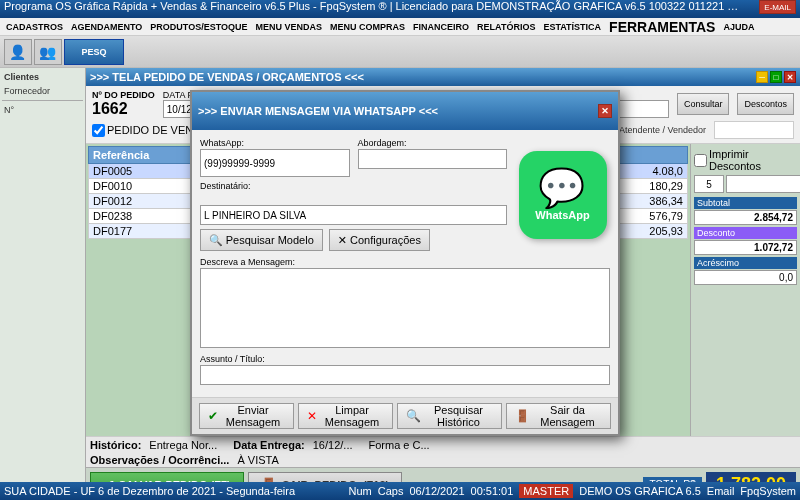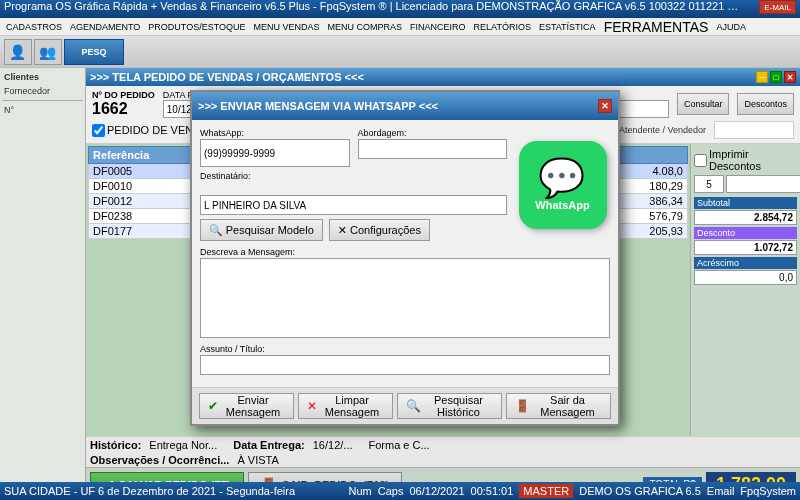--- a/index.html
+++ b/index.html
@@ -6,21 +6,21 @@
     body { width: 800px; height: 500px; overflow: hidden; background: #1a8a1a; position: relative; }
   </style>
 </head>
 <body>
 
 <div style="height:18px; background:linear-gradient(to bottom,#1c5fa3,#0d3f7a); display:flex; align-items:flex-start; justify-content:space-between; padding:0 4px; color:white; font-size:8px;">
   <span style="overflow:hidden; white-space:nowrap; text-overflow:ellipsis; max-width:740px;">Programa OS Gráfica Rápida + Vendas &amp; Financeiro v6.5 Plus - FpqSystem ® | Licenciado para  DEMONSTRAÇÃO GRAFICA v6.5 100322 011221  &gt;&gt;&gt;</span>
   <button style="height:14px; background:#c0392b; border:1px solid #922b21; color:white; font-size:8px; cursor:pointer; padding:0 4px;">E-MAIL</button>
 </div>
 
-<div style="height:18px; background:#f0f0f0; display:flex; align-items:center; padding:0 2px; border-bottom:1px solid #ccc;">
+<div style="height:18px; background:#f0f0f0; display:flex; align-items:center; padding:0 2px; border-bottom:1px solid #ccc;font-weight:bold;">
   <div style="padding:2px 4px; font-size:9px; cursor:pointer; color:#000;">CADASTROS</div>
   <div style="padding:2px 4px; font-size:9px; cursor:pointer;">AGENDAMENTO</div>
   <div style="padding:2px 4px; font-size:9px; cursor:pointer;">PRODUTOS/ESTOQUE</div>
   <div style="padding:2px 4px; font-size:9px; cursor:pointer;">MENU VENDAS</div>
   <div style="padding:2px 4px; font-size:9px; cursor:pointer;">MENU COMPRAS</div>
   <div style="padding:2px 4px; font-size:9px; cursor:pointer;">FINANCEIRO</div>
   <div style="padding:2px 4px; font-size:9px; cursor:pointer;">RELATÓRIOS</div>
   <div style="padding:2px 4px; font-size:9px; cursor:pointer;">ESTATÍSTICA</div>
   <div style="padding:2px 4px; font-size:14px; cursor:pointer;">FERRAMENTAS</div>
   <div style="padding:2px 4px; font-size:9px; cursor:pointer;">AJUDA</div>
@@ -190,21 +190,21 @@
           <div style="background:#1a4080; color:#ffdd00; font-size:18px; font-weight:bold; padding:2px 10px;">1.782,00</div>
         </div>
       </div>
     </div>
   </div>
 </div>
 
 <div style="position:fixed; top:0; left:0; width:800px; height:500px; z-index:100; pointer-events:none;">
   <div style="position:absolute; top:90px; left:190px; width:430px; background:#f0f0f0; border:2px solid #888; box-shadow:4px 4px 12px rgba(0,0,0,0.6); pointer-events:all;">
 
-    <div style="height:28px; background:linear-gradient(to bottom,#5a9fd4,#2060a0); display:flex; align-items:center; justify-content:space-between; padding:0 6px; color:white; font-size:10px; font-weight:bold;">
+    <div style="height:38px; background:linear-gradient(to bottom,#5a9fd4,#2060a0); display:flex; align-items:center; justify-content:space-between; padding:0 6px; color:white; font-size:10px; font-weight:bold;">
       <span>&gt;&gt;&gt; ENVIAR MENSAGEM VIA WHATSAPP &lt;&lt;&lt;</span>
       <div style="width:14px;height:14px;background:#c0392b;border:1px solid #922b21;color:white;font-size:9px;display:flex;align-items:center;justify-content:center;cursor:pointer;">✕</div>
     </div>
 
     <div style="padding:8px;">
 
       <div style="display:flex; gap:8px; margin-bottom:6px;">
         <div style="flex:1;">
 
           <div style="display:flex; gap:8px; margin-bottom:4px;">

